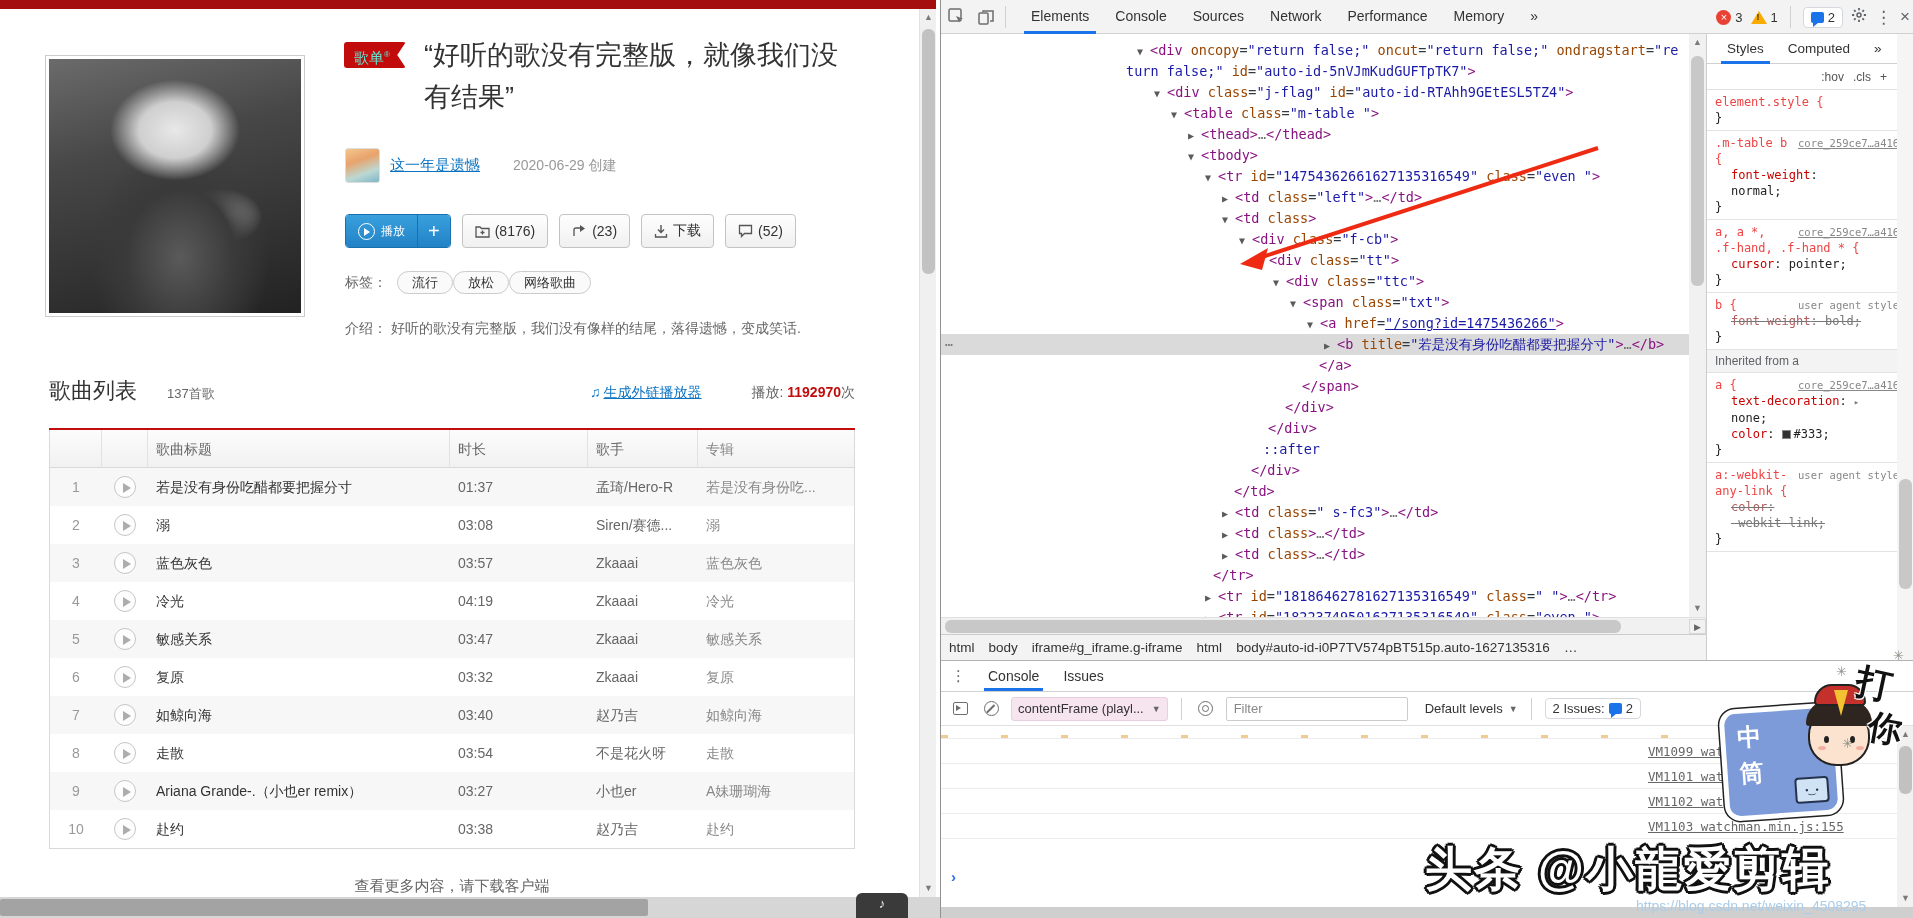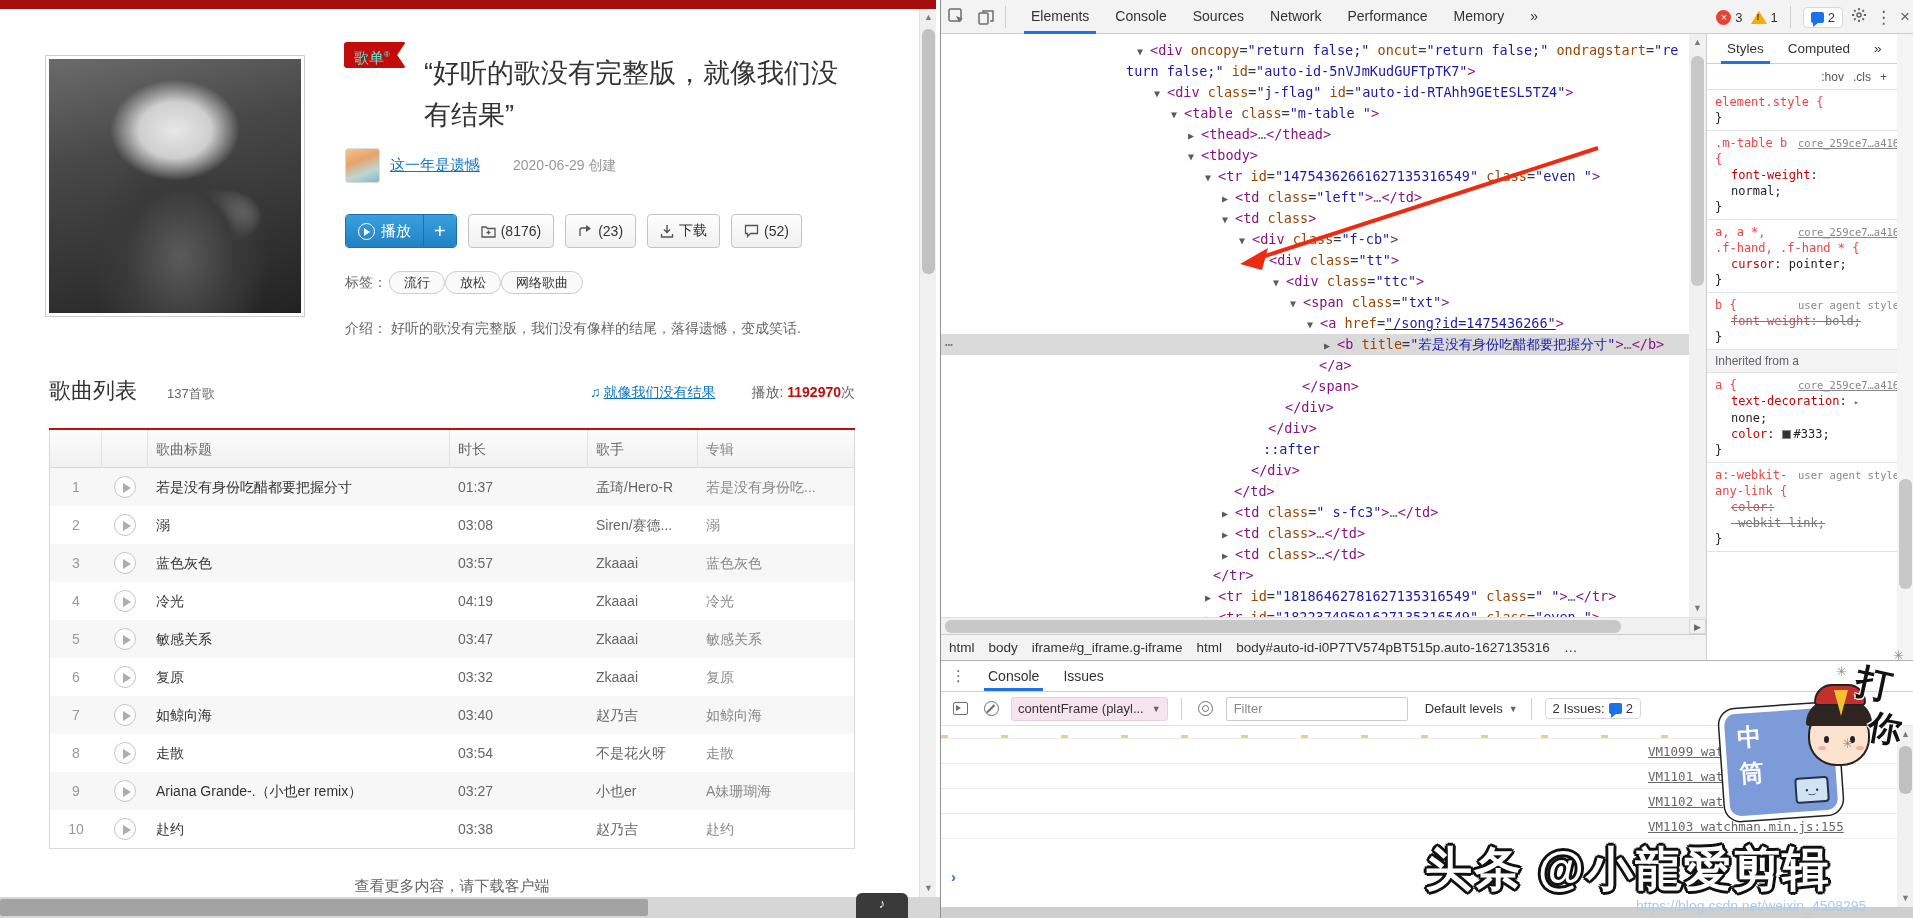--- a/index.html
+++ b/index.html
@@ -12,35 +12,35 @@
   .cover { position:absolute; left:45px; top:55px; width:260px; height:262px; border:1px solid #ccc; padding:3px; background:#fff; }
   .cover-art { width:100%; height:100%;
     background:
       radial-gradient(90px 70px at 50% 28%, #e8e8e8 0%, #cfcfcf 40%, rgba(60,60,60,0) 72%),
       radial-gradient(120px 150px at 52% 78%, #5a5a5a 0%, #3a3a3a 45%, rgba(20,20,20,0) 75%),
       radial-gradient(60px 40px at 68% 62%, #d6d6d6 0%, rgba(150,150,150,0) 70%),
       linear-gradient(165deg,#6b6b6b 0%,#474747 35%,#222 100%);
   }
   .badge { position:absolute; left:344px; top:42px; height:26px; background:#c20c0c; color:#5eead4; font-size:15px; line-height:26px; padding:0 16px 0 10px; clip-path:polygon(0 0,100% 0,86% 50%,100% 100%,0 100%); border-radius:3px; }
   .badge sup { font-size:8px; }
-  .title { position:absolute; left:424px; top:34px; width:430px; font-size:27px; line-height:42px; font-weight:400; color:#333;margin-top:18px; }
+  .title { position:absolute; left:424px; top:34px; width:430px; font-size:27px; line-height:42px; font-weight:400; color:#333; }
   .creator { position:absolute; left:345px; top:148px; height:36px; }
   .avatar { position:absolute; left:0; top:0; width:35px; height:35px; border-radius:3px; border:1px solid #ddd;
     background:linear-gradient(160deg,#f3c78e 0%,#e8a36b 35%,#bcd8d2 70%,#7fb5c9 100%); }
   .uname { position:absolute; left:45px; top:8px; color:#0c73c2; font-size:15px; text-decoration:underline; white-space:nowrap; }
   .cdate { position:absolute; left:168px; top:9px; color:#999; font-size:14px; white-space:nowrap; }
   .btnrow { position:absolute; left:345px; top:214px; height:34px; display:flex; gap:11px; }
   .btn-play { display:flex; border-radius:4px; overflow:hidden; border:1px solid #1a70ad; }
-  .btn-play .seg { background:linear-gradient(#39a0dd,#2182c6); color:#fff; font-size:15px; display:flex; align-items:center; padding:0 12px; height:32px; cursor:pointer; }
+  .btn-play .seg { background:linear-gradient(#39a0dd,#2182c6); color:#fff; font-size:12px; display:flex; align-items:center; padding:0 12px; height:32px; cursor:pointer; }
   .btn-play .seg.plus { border-left:1px solid #1a70ad; font-size:20px; padding:0 10px; }
   .btn-play .picon { width:17px; height:17px; border:1px solid #fff; border-radius:50%; margin-right:6px; position:relative; }
   .btn-play .picon:after { content:""; position:absolute; left:5px; top:4px; border-left:6px solid #fff; border-top:4px solid transparent; border-bottom:4px solid transparent; }
   .btn { height:34px; display:flex; align-items:center; padding:0 12px; border:1px solid #c3c3c3; border-radius:4px; background:linear-gradient(#fefefe,#f0f0f0); color:#333; font-size:14px; cursor:pointer; gap:5px; }
   .btn svg { display:block; }
-  .tagrow { position:absolute; left:345px; top:274px; display:flex; align-items:center; gap:2px; font-size:14px; color:#666; }
+  .tagrow { position:absolute; left:345px; top:274px; display:flex; align-items:center; gap:10px; font-size:14px; color:#666; }
   .pill { border:1px solid #ccc; border-radius:14px; background:#fafafa; color:#333; font-size:13px; padding:3px 14px; cursor:pointer; }
   .introrow { position:absolute; left:345px; top:320px; width:560px; font-size:14px; color:#666; }
   .listhead { position:absolute; left:49px; top:376px; width:806px; height:34px; }
   .lh-title { position:absolute; left:0; top:0; font-size:22px; color:#333; }
   .lh-count { position:absolute; left:118px; top:9px; font-size:13px; color:#666; }
   .lh-link { position:absolute; left:541px; top:8px; font-size:14px; color:#0c73c2; }
   .lh-link .note { color:#0c73c2; margin-right:3px; }
   .lh-link u { cursor:pointer; }
   .lh-play { position:absolute; right:0; top:8px; font-size:14px; color:#666; }
   .lh-play b { color:#c20c0c; font-weight:bold; }
@@ -240,21 +240,21 @@
     <div class="tagrow">
       <span>标签：</span>
       <span id="tag-pills"><span class="pill">流行</span><span class="pill">放松</span><span class="pill">网络歌曲</span></span>
     </div>
 
     <div class="introrow">介绍： 好听的歌没有完整版，我们没有像样的结尾，落得遗憾，变成笑话.</div>
 
     <div class="listhead">
       <span class="lh-title">歌曲列表</span>
       <span class="lh-count">137首歌</span>
-      <span class="lh-link"><span class="note">♫</span><u>就像我们没有结果</u></span>
+      <span class="lh-link"><span class="note">♫</span><u>生成外链播放器</u></span>
       <span class="lh-play"><span>播放:</span> <b>1192970</b><span>次</span></span>
     </div>
     <div class="redline"></div>
 
     <div class="songtable" id="songtable">
         <div class="strow head">
           <div class="stc c-num"></div>
           <div class="stc c-play"></div>
           <div class="stc c-title">歌曲标题</div>
           <div class="stc c-dur">时长</div>

